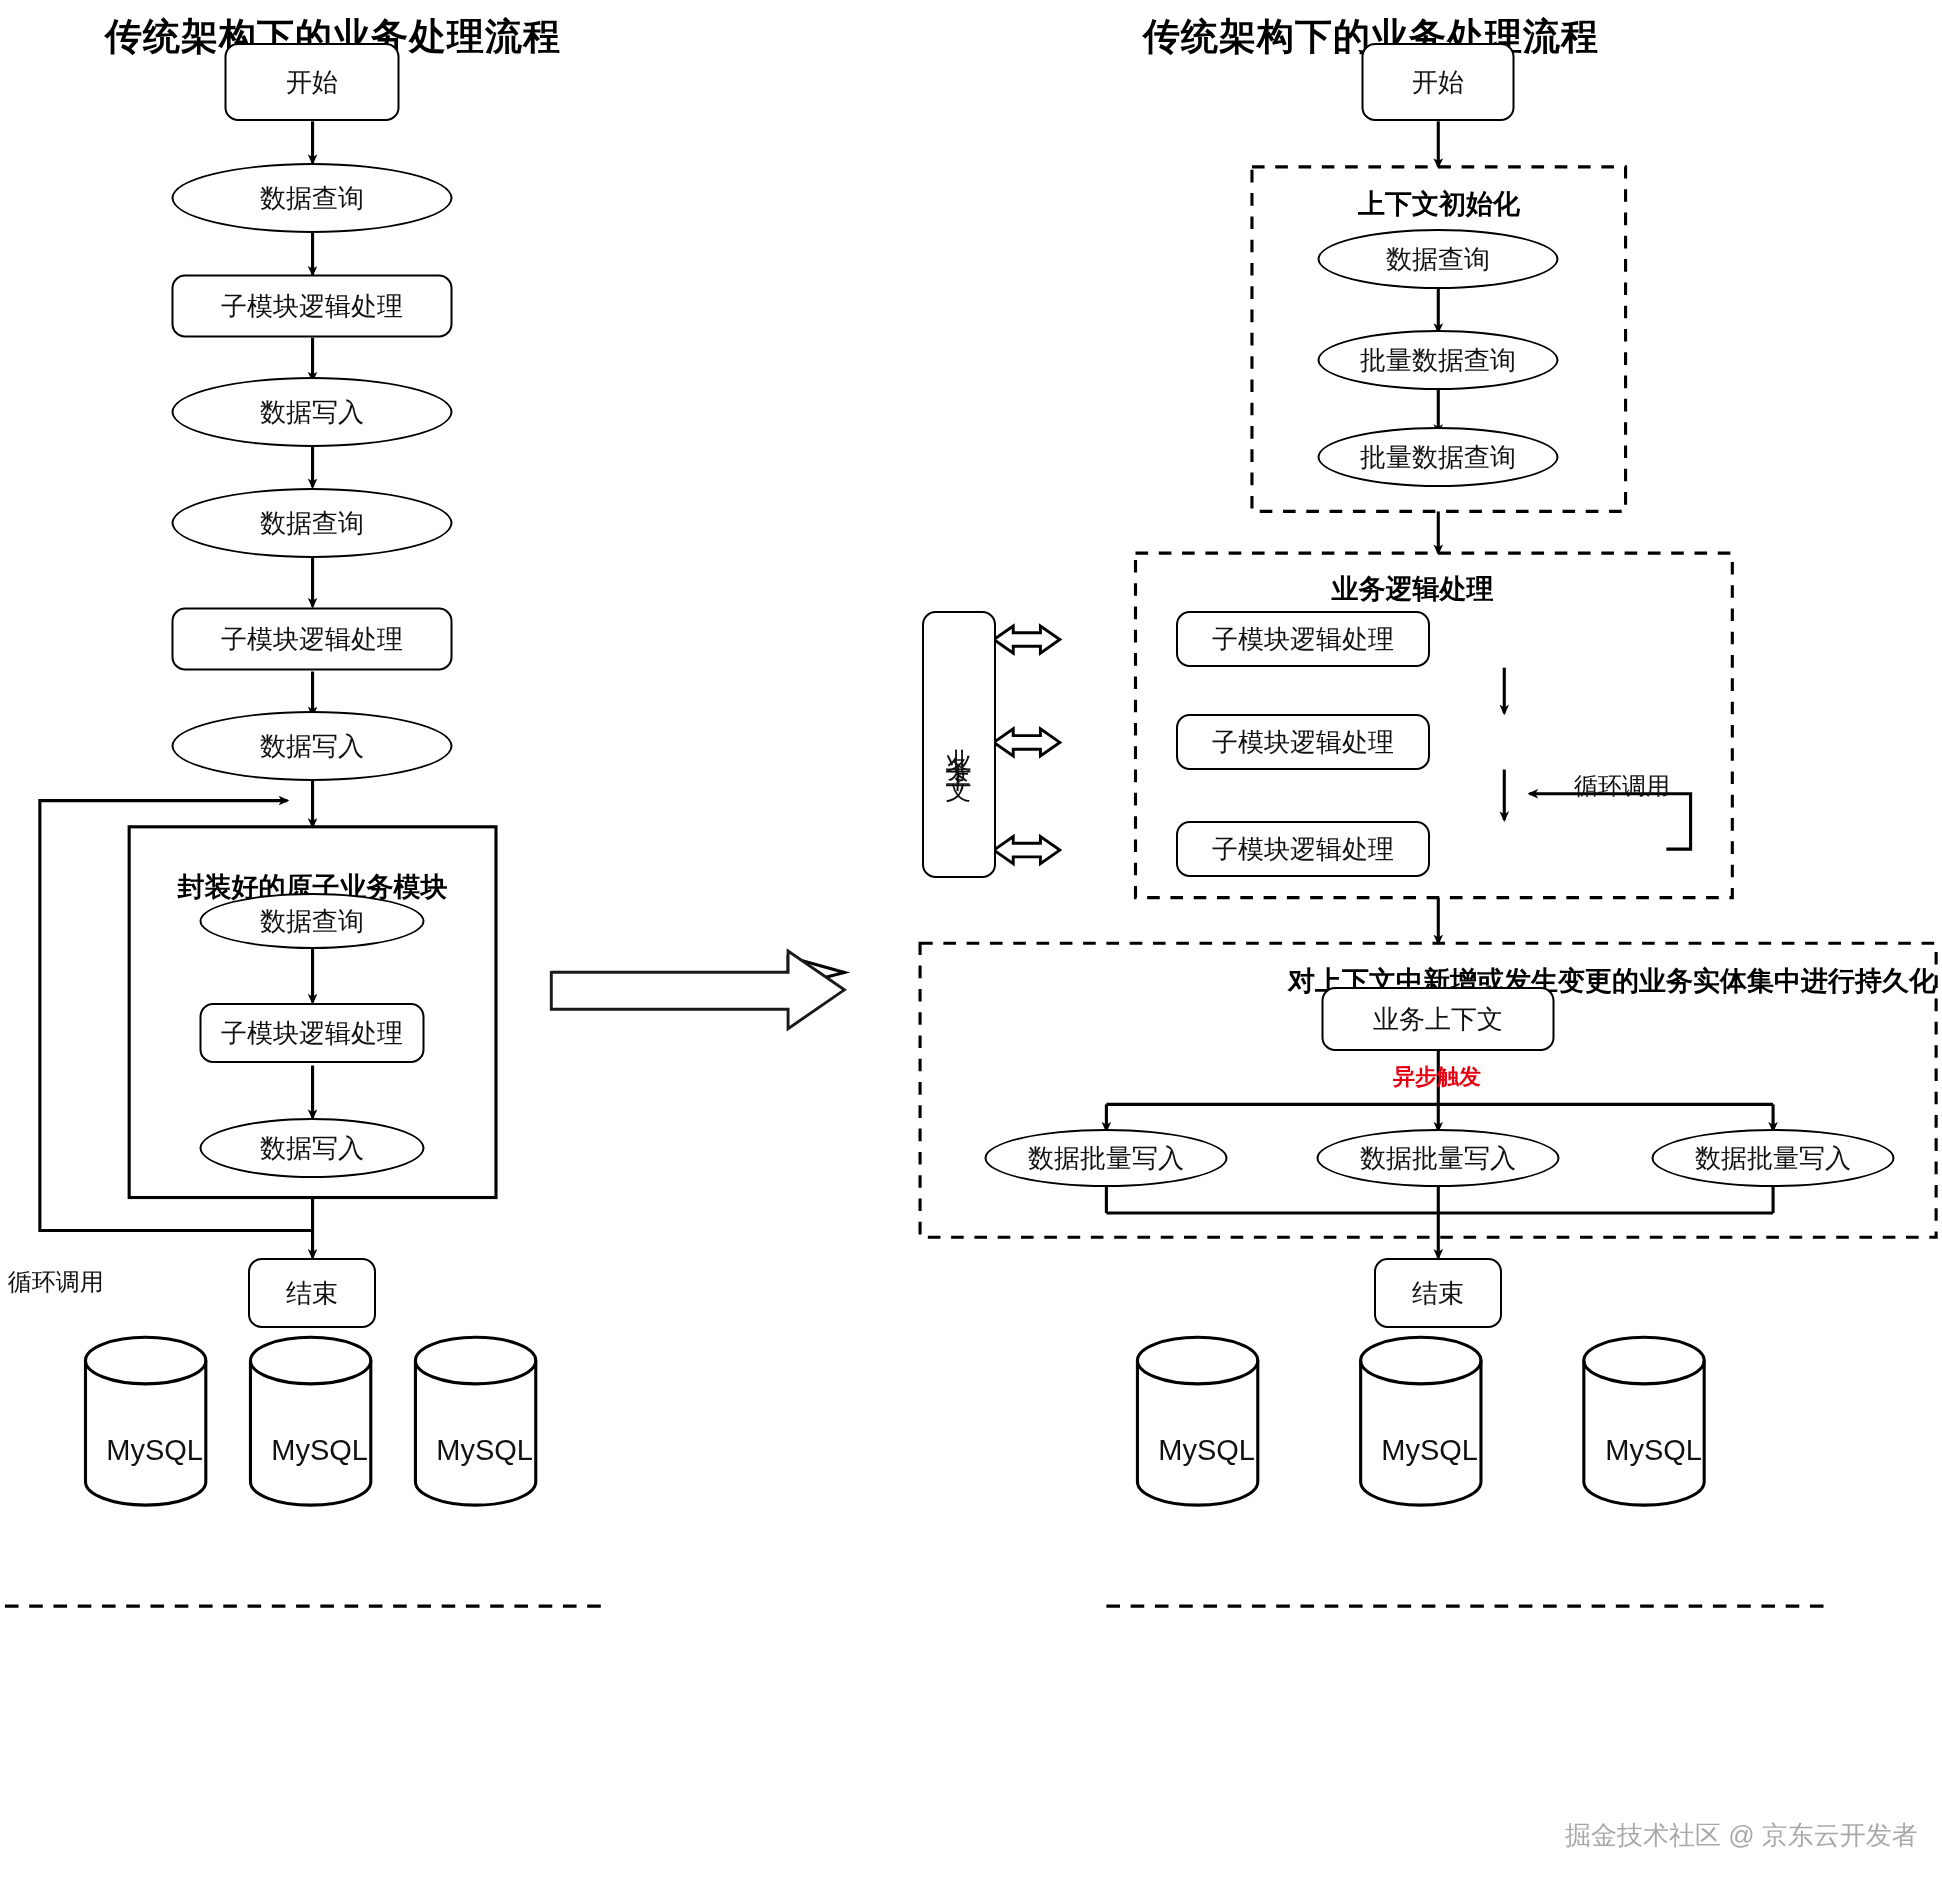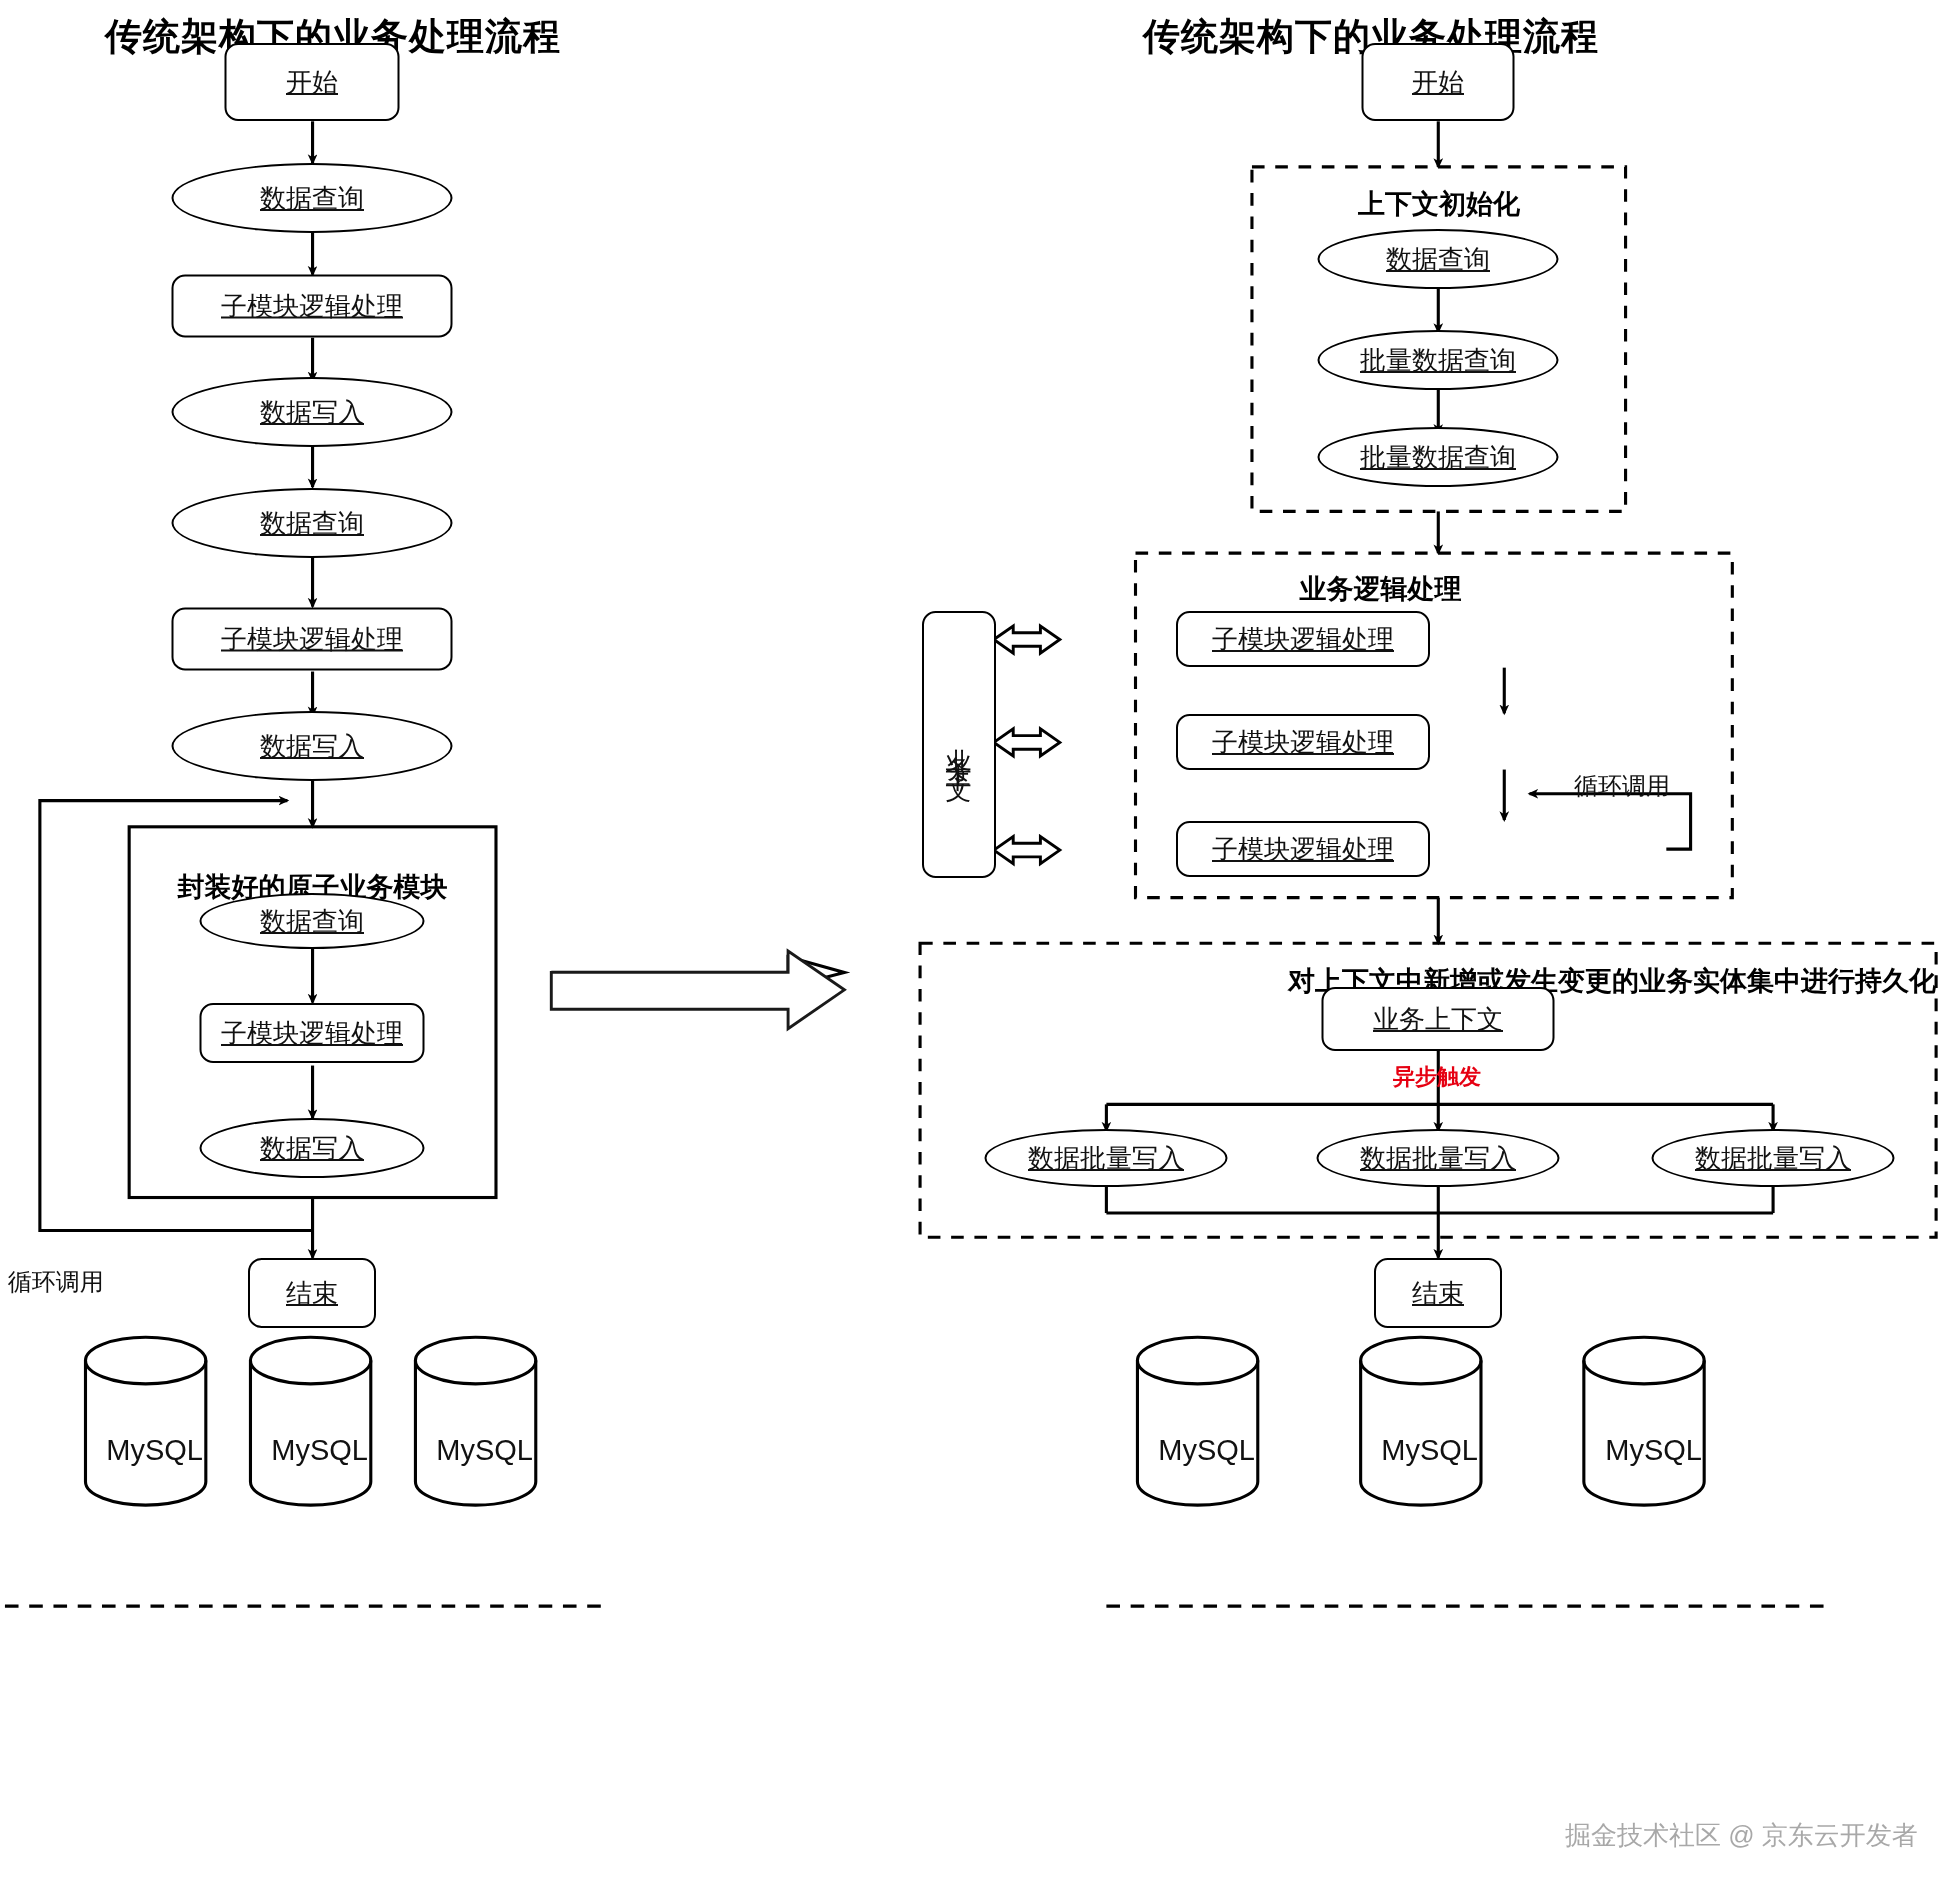--- a/index.html
+++ b/index.html
@@ -32,21 +32,20 @@
     box-sizing:border-box;
     display:flex;
     align-items:center;
     justify-content:center;
     text-align:center;
     border:2.9px solid #000;
     background:#fff;
     font-size:26px;
     line-height:1.25;
     color:#111;
-    text-decoration:underline;
   }
   .rrect{border-radius:13.6px;}
   .ellipse{border-radius:50%;}
   .grouplabel{
     position:absolute;
     font-weight:bold;
     font-size:27px;
     white-space:nowrap;
     color:#000;
     text-align:center;
@@ -237,21 +236,21 @@
   <div class="node rrect" style="left:1438px;top:82px;width:153px;height:78px;transform:translate(-50%,-50%);">开始</div>
 
   <div class="grouplabel" style="left:1252px;top:186px;width:374px;">上下文初始化</div>
 
   <div class="node ellipse" style="left:1438px;top:259px;width:241px;height:60px;transform:translate(-50%,-50%);">数据查询</div>
 
   <div class="node ellipse" style="left:1438px;top:360px;width:241px;height:60px;transform:translate(-50%,-50%);">批量数据查询</div>
 
   <div class="node ellipse" style="left:1438px;top:457px;width:241px;height:60px;transform:translate(-50%,-50%);">批量数据查询</div>
 
-  <div class="grouplabel" style="left:1082px;top:571px;width:597px;">业务逻辑处理</div>
+  <div class="grouplabel" style="left:1114px;top:571px;width:597px;">业务逻辑处理</div>
 
   <div class="vlabel" style="left:922px;top:611px;width:74px;height:267px;">
     <span>业务上下文</span>
   </div>
 
   <div class="node rrect" style="left:1176px;top:611px;width:254px;height:56px;">子模块逻辑处理</div>
 
   <div class="node rrect" style="left:1176px;top:714px;width:254px;height:56px;">子模块逻辑处理</div>
 
   <div class="node rrect" style="left:1176px;top:821px;width:254px;height:56px;">子模块逻辑处理</div>

